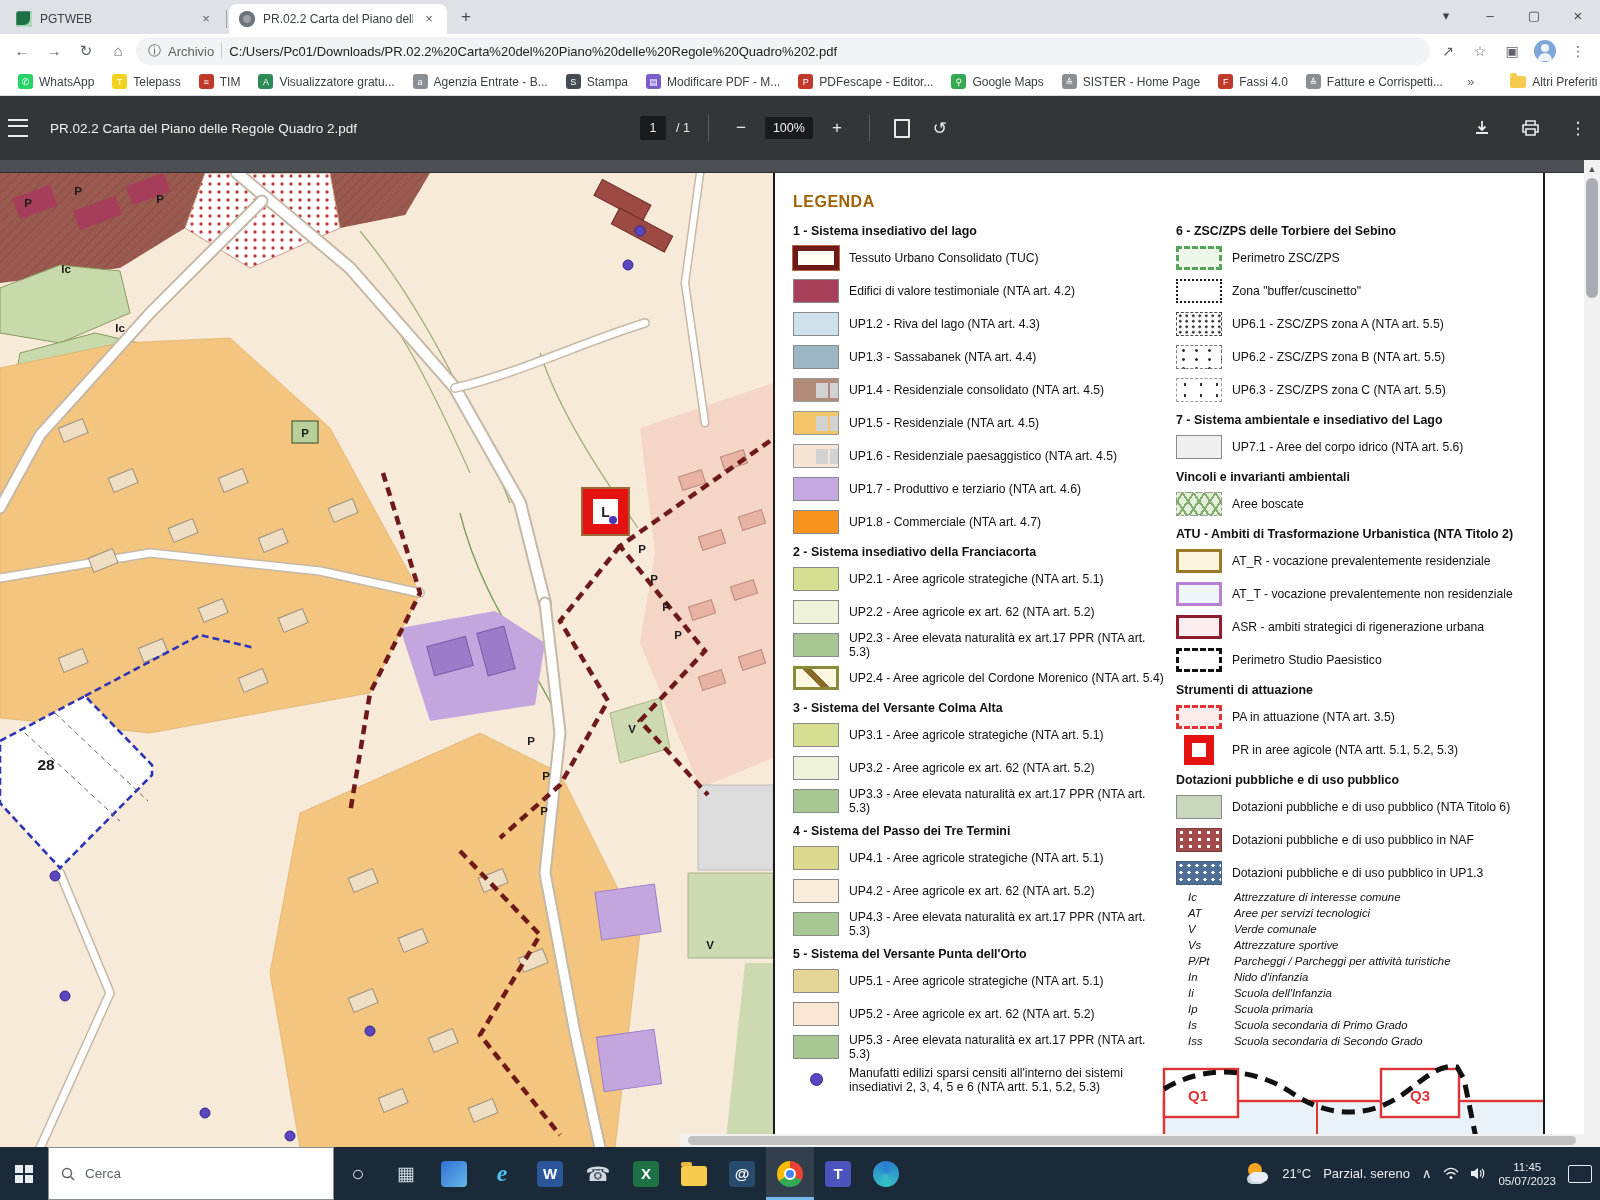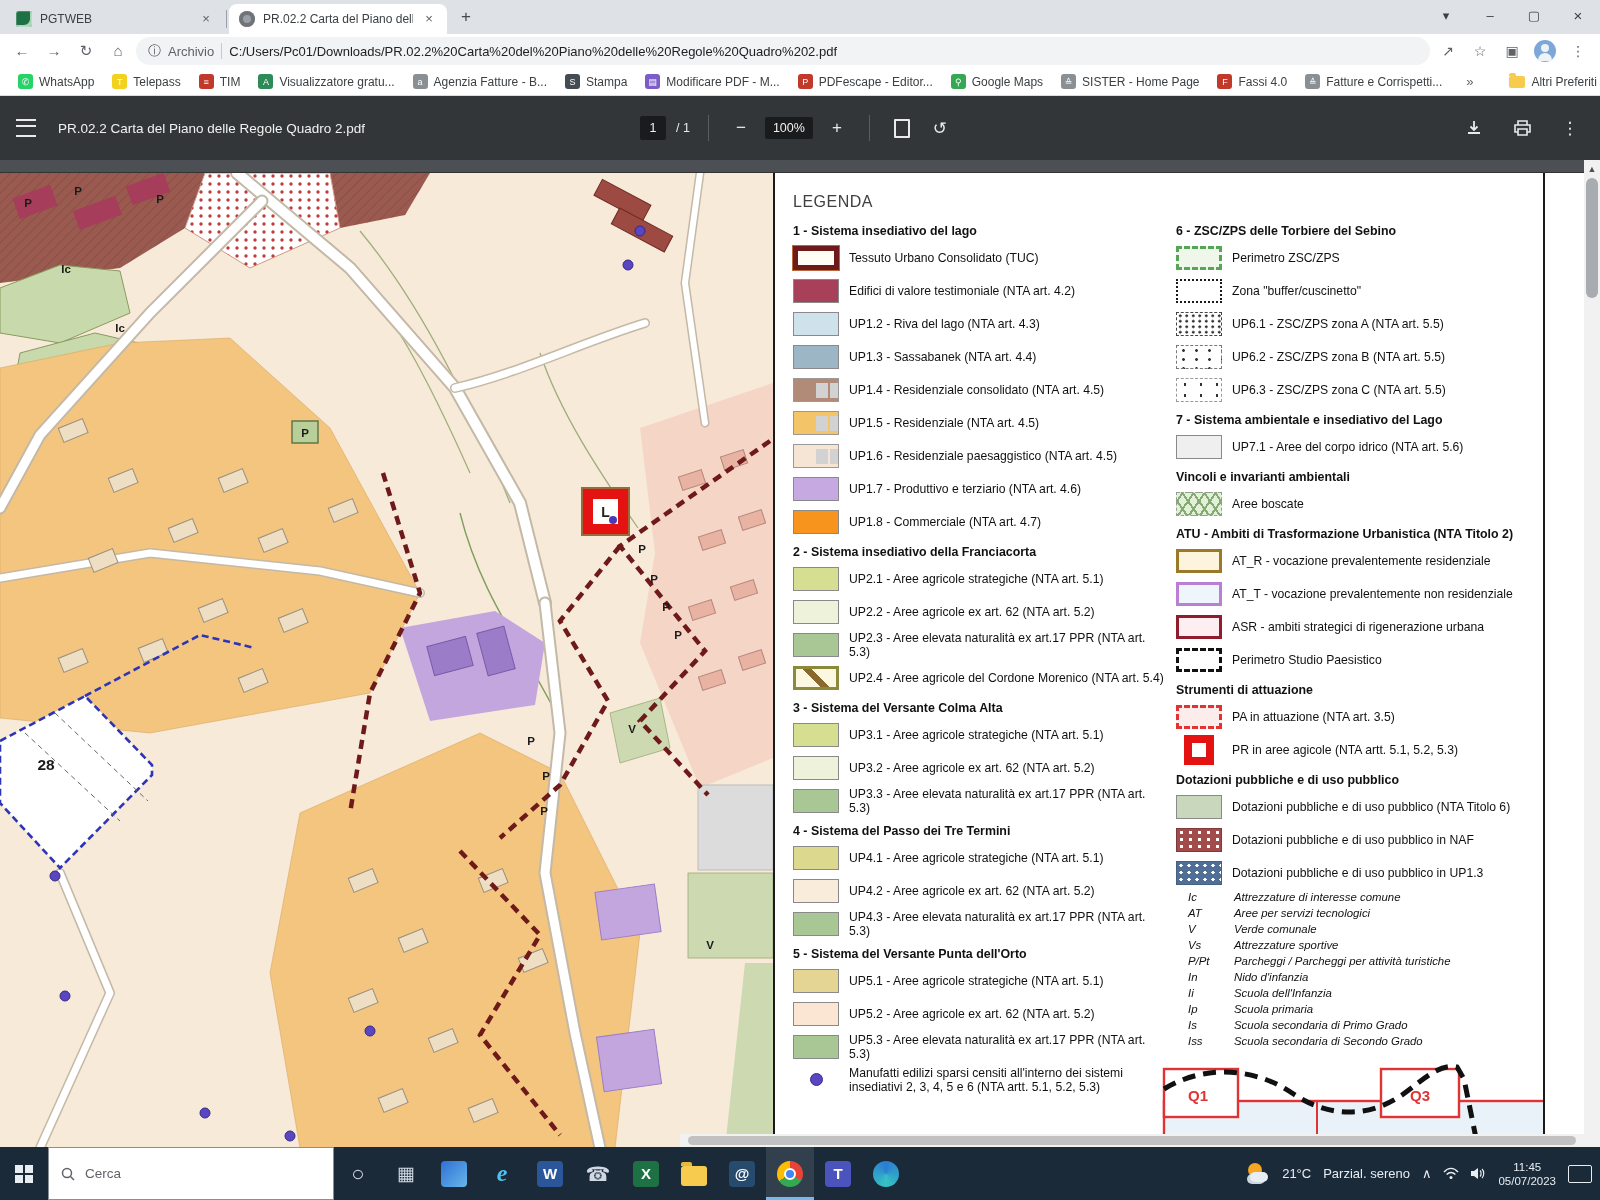--- a/index.html
+++ b/index.html
@@ -35,21 +35,21 @@
   
   .bookmarksbar{position:absolute;left:0;top:68px;width:1600px;height:28px;background:#fff;border-bottom:1px solid #dadce0;
                 display:flex;align-items:center;padding:0 10px;box-sizing:border-box;gap:2px;}
   .bm{display:flex;align-items:center;gap:6px;padding:2px 8px;border-radius:4px;font-size:12px;color:#3c4043;white-space:nowrap;}
   .bm-ico{width:15px;height:15px;border-radius:3px;display:inline-flex;align-items:center;justify-content:center;font-size:9px;color:#fff;flex:0 0 15px;}
   .bm-overflow{margin-left:6px;color:#5f6368;font-size:13px;padding:0 8px;}
   .bm-div{width:1px;height:18px;background:#dadce0;margin:0 8px;}
   .folder-ico{width:16px;height:12px;background:#f7cb4d;border-radius:2px;position:relative;}
   .folder-ico::before{content:"";position:absolute;left:0;top:-3px;width:7px;height:3px;background:#f7cb4d;border-radius:2px 2px 0 0;}
   
-  .pdfbar{position:absolute;left:0;top:96px;width:1600px;height:64px;background:#323639;color:#f1f1f1;display:flex;align-items:center;padding:0 16px;box-sizing:border-box;}
+  .pdfbar{position:absolute;left:0;top:96px;width:1600px;height:64px;background:#323639;color:#f1f1f1;display:flex;align-items:center;padding:0 8px;box-sizing:border-box;}
   .hamb{width:20px;height:14px;border-top:2px solid #e8eaed;border-bottom:2px solid #e8eaed;position:relative;margin-right:22px;}
   .hamb::before{content:"";position:absolute;left:0;top:4px;width:20px;height:2px;background:#e8eaed;}
   .pdf-title{font-size:13.5px;color:#f1f1f1;}
   .pdf-center{position:absolute;left:640px;display:flex;align-items:center;gap:10px;}
   .pgbox{background:#191b1c;border:1px solid #191b1c;border-radius:2px;min-width:24px;height:22px;text-align:center;line-height:22px;font-size:12.5px;}
   .pdf-center .of{font-size:12.5px;color:#e8eaed;}
   .toolsep{width:1px;height:26px;background:#5a5e62;margin:0 8px;}
   .pdfbtn{width:28px;height:28px;display:flex;align-items:center;justify-content:center;font-size:17px;color:#e8eaed;}
   .zoombox{background:#191b1c;border-radius:2px;height:22px;padding:0 8px;line-height:22px;font-size:12.5px;}
   .fit-ico{width:12px;height:15px;border:2px solid #e8eaed;border-radius:1px;}
@@ -59,21 +59,21 @@
   .page{position:absolute;left:0;top:12px;width:1584px;height:975px;background:#fff;border-top:1px solid #333;display:flex;}
   .mapwrap{position:relative;width:773px;height:975px;overflow:hidden;flex:0 0 773px;}
   .map-label{position:absolute;font-weight:bold;font-size:11.5px;color:#1a1a1a;transform:translate(-50%,-50%);}
   .map-label.big{font-size:15.5px;}
   .l-marker{position:absolute;left:583px;top:316px;width:45px;height:45px;box-sizing:border-box;border:10px solid #e51212;outline:2px solid #9a6a3a;background:#fff;display:flex;align-items:center;justify-content:center;}
   .l-marker span{font-weight:bold;font-size:14px;color:#222;}
   .l-marker i{position:absolute;right:1px;bottom:0px;width:8px;height:8px;border-radius:50%;background:#4a3ab8;}
   .map-dot{position:absolute;width:9px;height:9px;border-radius:50%;background:#5a46c0;border:1px solid #352a86;transform:translate(-50%,-50%);}
   
   .legend{position:relative;width:772px;flex:0 0 772px;border-left:2px solid #1a1a1a;border-right:2px solid #1a1a1a;box-sizing:border-box;background:#fff;overflow:hidden;}
-  .legend-title{font-size:16px;font-weight:normal;color:#404040;margin:20px 15px 6px 18px;letter-spacing:.5px;}
+  .legend-title{font-size:16px;font-weight:bold;color:#a16207;margin:20px 15px 6px 18px;letter-spacing:.5px;}
   .cols{display:flex;padding-left:18px;}
   .col{width:50%;}
   .col.right{padding-left:8px;box-sizing:border-box;}
   .leg-h{font-size:12.4px;font-weight:bold;color:#111;margin:7px 0 3px 0;}
   .leg-item{display:flex;align-items:center;gap:10px;min-height:31px;padding:1px 0;}
   .leg-item .lbl{font-size:12.2px;color:#111;line-height:14px;}
   .sw{width:46px;height:24px;flex:0 0 46px;box-sizing:border-box;border:1px solid #8a8a8a;}
   .sw.tuc{border:5px solid #6e1a1a;background:#fffdf4;box-shadow:0 0 0 1px #b96a3a;}
   .sw.sqpat{background-image:linear-gradient(#d2d2d2,#d2d2d2),linear-gradient(#d2d2d2,#d2d2d2);background-repeat:no-repeat;background-size:12px 15px,12px 15px;background-position:22px 4px,36px 4px;border:1px solid #999;}
   .sw.diamond{border:2px solid #222;background:#fff;display:flex;align-items:center;justify-content:center;}
@@ -183,21 +183,21 @@
       <div class="bm">
         <span class="bm-ico" style="background: rgb(192, 57, 43);">≡</span>
         <span>TIM</span>
       </div>
       <div class="bm">
         <span class="bm-ico" style="background: rgb(46, 139, 87);">A</span>
         <span>Visualizzatore gratu...</span>
       </div>
       <div class="bm">
         <span class="bm-ico" style="background: rgb(138, 143, 148);">a</span>
-        <span>Agenzia Fatture - B...</span>
+        <span>Agenzia Entrate - B...</span>
       </div>
       <div class="bm">
         <span class="bm-ico" style="background: rgb(68, 75, 82);">S</span>
         <span>Stampa</span>
       </div>
       <div class="bm">
         <span class="bm-ico" style="background: rgb(123, 92, 201);">▤</span>
         <span>Modificare PDF - M...</span>
       </div>
       <div class="bm">

